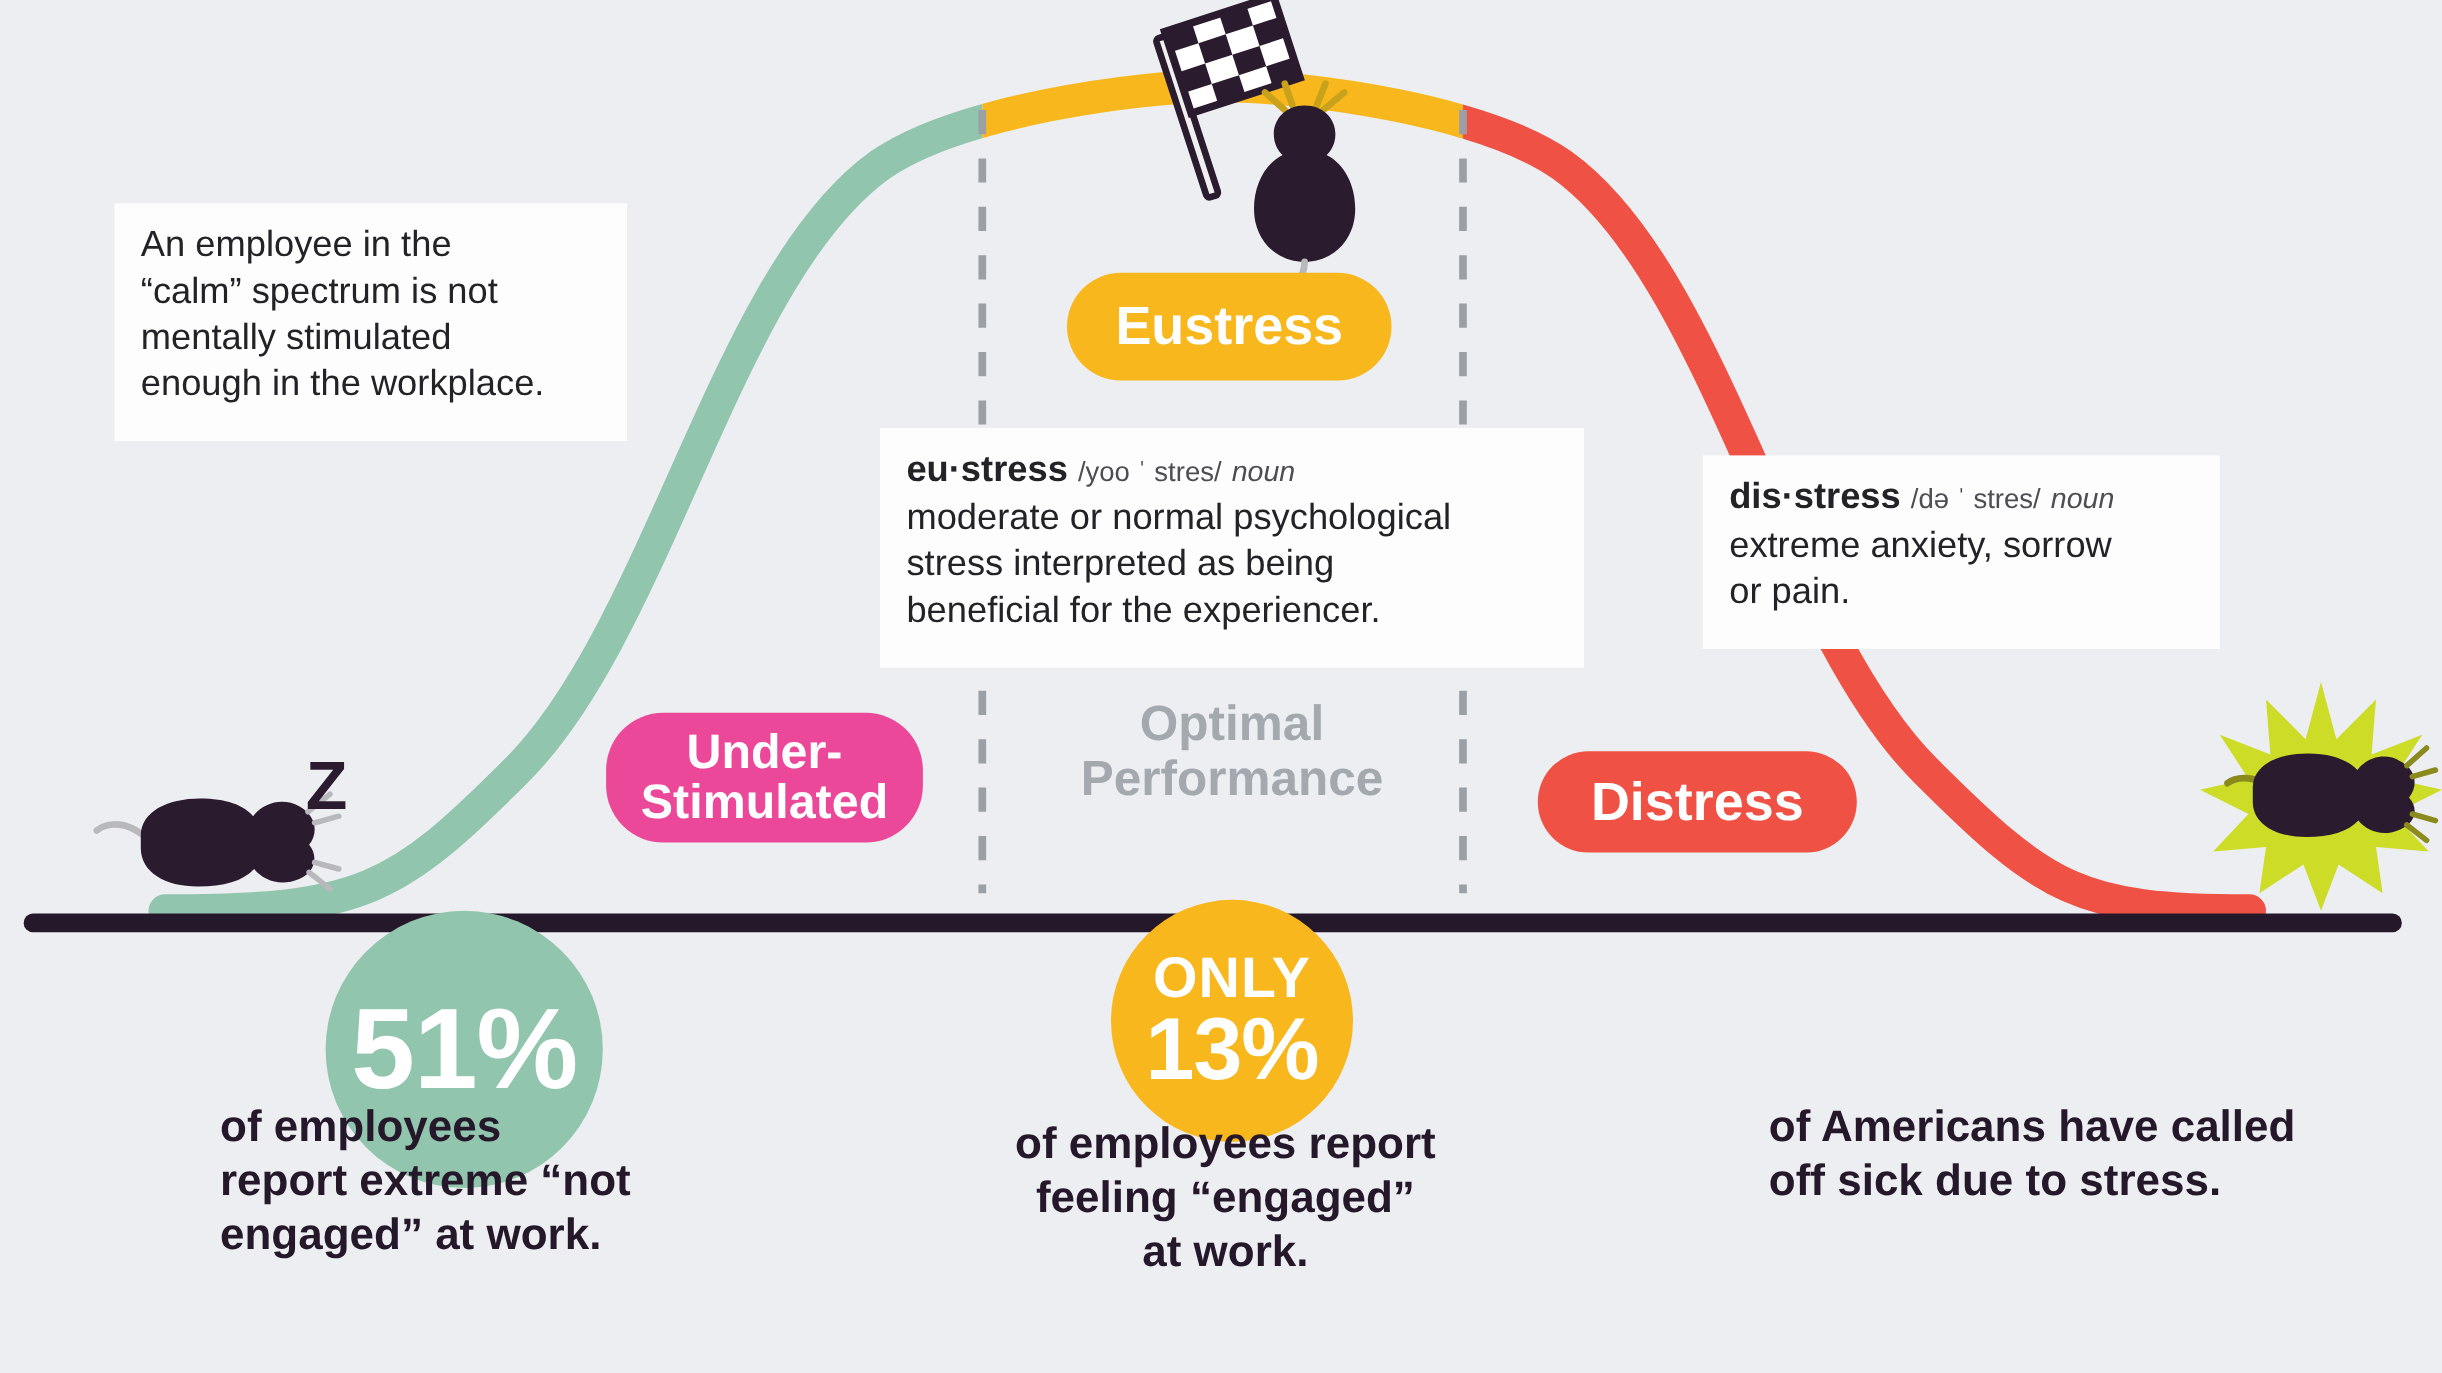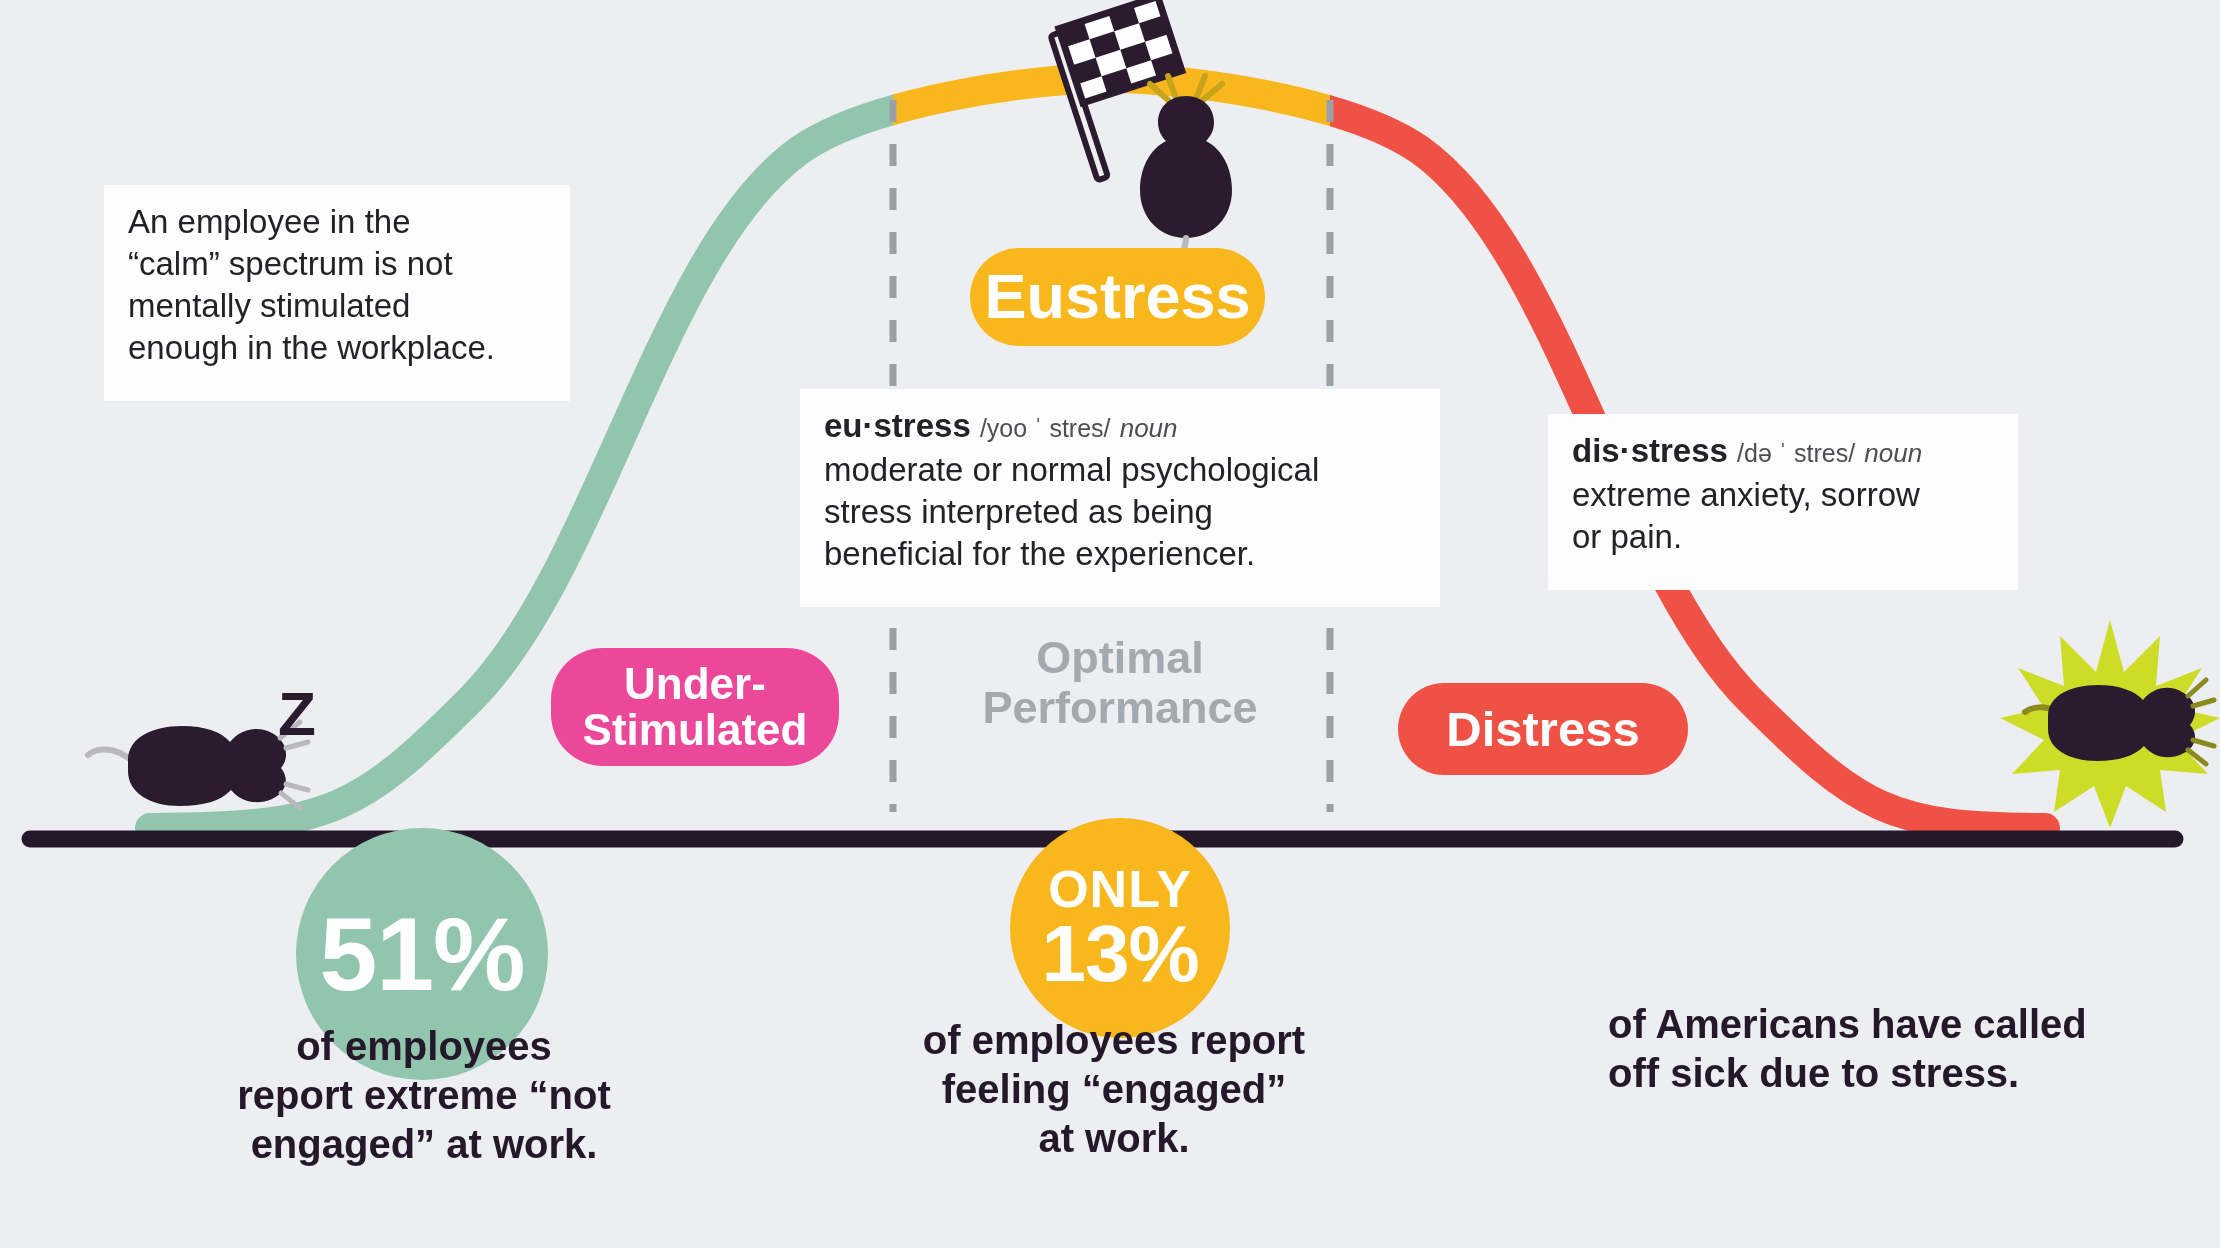--- a/index.html
+++ b/index.html
@@ -97,21 +97,21 @@
     background: #ec4899;
     font-size: 44px;
     border-radius: 52px;
   }
   #pill-eustress {
     left: 970px;
     top: 248px;
     width: 295px;
     height: 98px;
     background: #f8b71c;
-    font-size: 63px;
+    font-size: 49px;
     border-radius: 49px;
   }
   #pill-distress {
     left: 1398px;
     top: 683px;
     width: 290px;
     height: 92px;
     background: #ef5244;
     font-size: 49px;
     border-radius: 46px;
@@ -175,22 +175,20 @@
     color: #25182a;
     font-weight: bold;
     font-size: 40px;
     line-height: 1.22;
     z-index: 4;
   }
   #caption-51 {
     left: 200px;
     top: 1000px;
     width: 448px;
-    text-align: center;
-    margin-top: 22px;
   }
   #caption-13 {
     left: 880px;
     top: 1016px;
     width: 468px;
     text-align: center;
   }
   #caption-62 {
     left: 1608px;
     top: 1000px;

